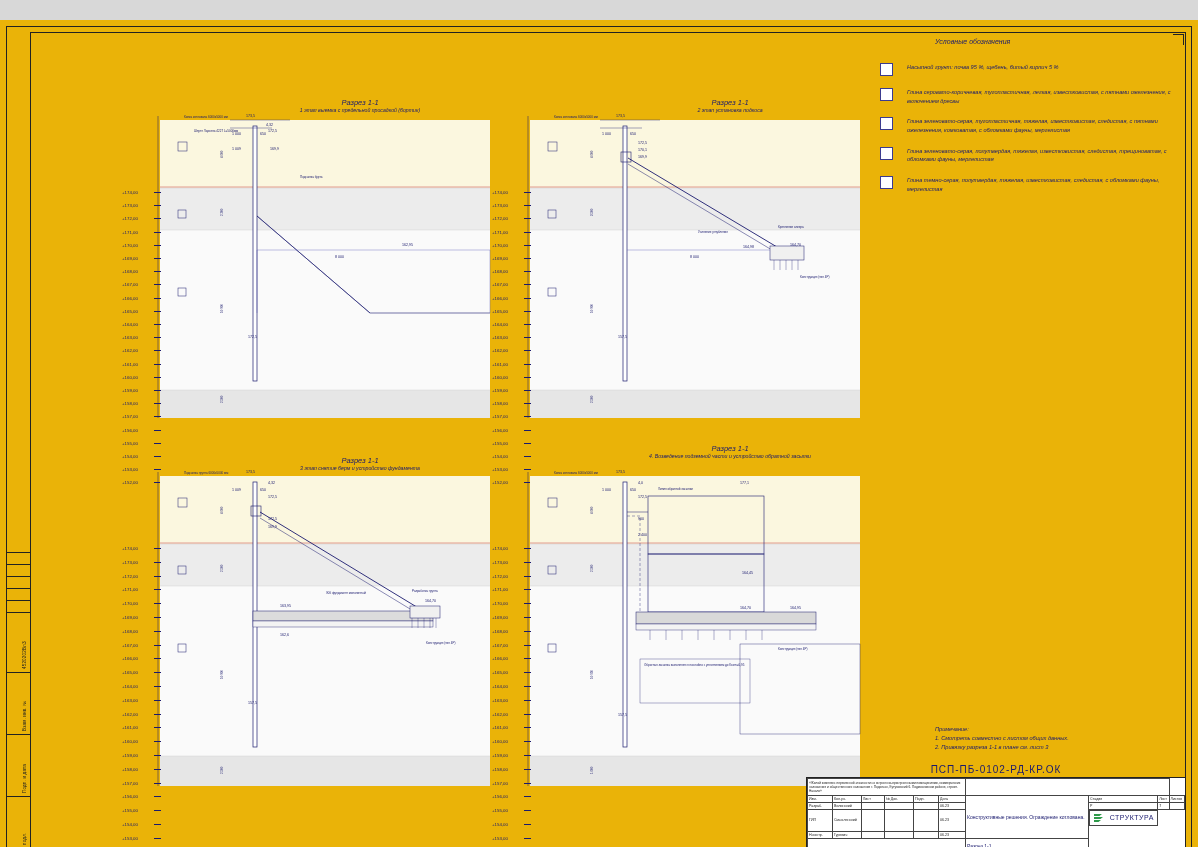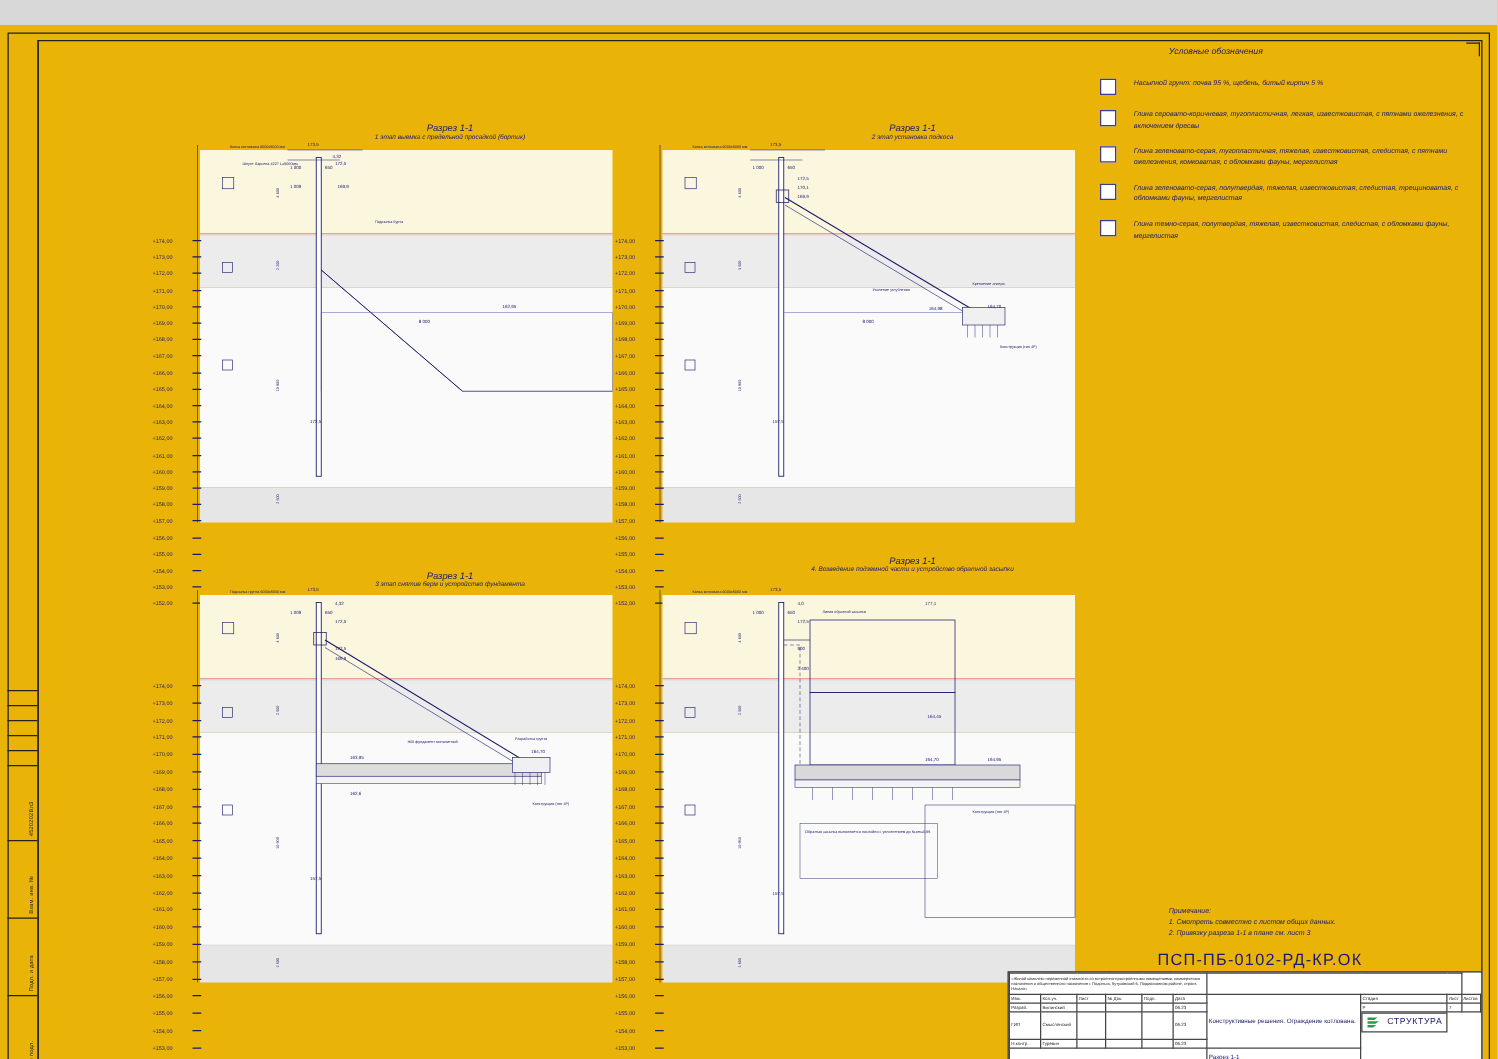--- a/index.html
+++ b/index.html
@@ -26,21 +26,21 @@
   
   .notes{position:absolute;left:935px;top:705px;font-size:5.6px;line-height:1.6;color:#1a1a6e;font-style:italic;}
   
   .dwg{position:absolute;}
   .dwg-title{position:absolute;text-align:center;font-size:6.5px;color:#1a1a6e;font-style:italic;}
   .dwg-title .t1{font-size:7.5px;}
   .dwg-sub{font-size:5.2px;}
   svg{display:block;overflow:visible;}
   
   .tb{position:absolute;right:12px;bottom:12px;width:380px;height:78px;border:1px solid #222;box-sizing:border-box;background:#fff;}
-  .tb-code{position:absolute;right:0;bottom:92px;width:380px;text-align:center;font-size:13px;color:#1a1a6e;letter-spacing:1px;}
+  .tb-code{position:absolute;right:12px;bottom:92px;width:380px;text-align:center;font-size:10px;color:#1a1a6e;letter-spacing:1px;}
   .tb table{border-collapse:collapse;width:100%;height:100%;font-size:3.6px;color:#222;}
   .tb td{border:.5px solid #444;padding:0 1px;vertical-align:middle;}
   .tb .big{font-size:5px;color:#1a1a6e;}
   .logo{display:flex;align-items:center;justify-content:center;gap:3px;}
   .smalltxt{font-size:3.2px;line-height:1.25;color:#222;}
   .footer-note{position:absolute;right:16px;bottom:2px;font-size:4px;color:#444;}
   .dim-num{font-size:3.6px;fill:#1a1a6e;}
   .tiny{font-size:3px;fill:#1a1a6e;}
 </style>
 </head>

